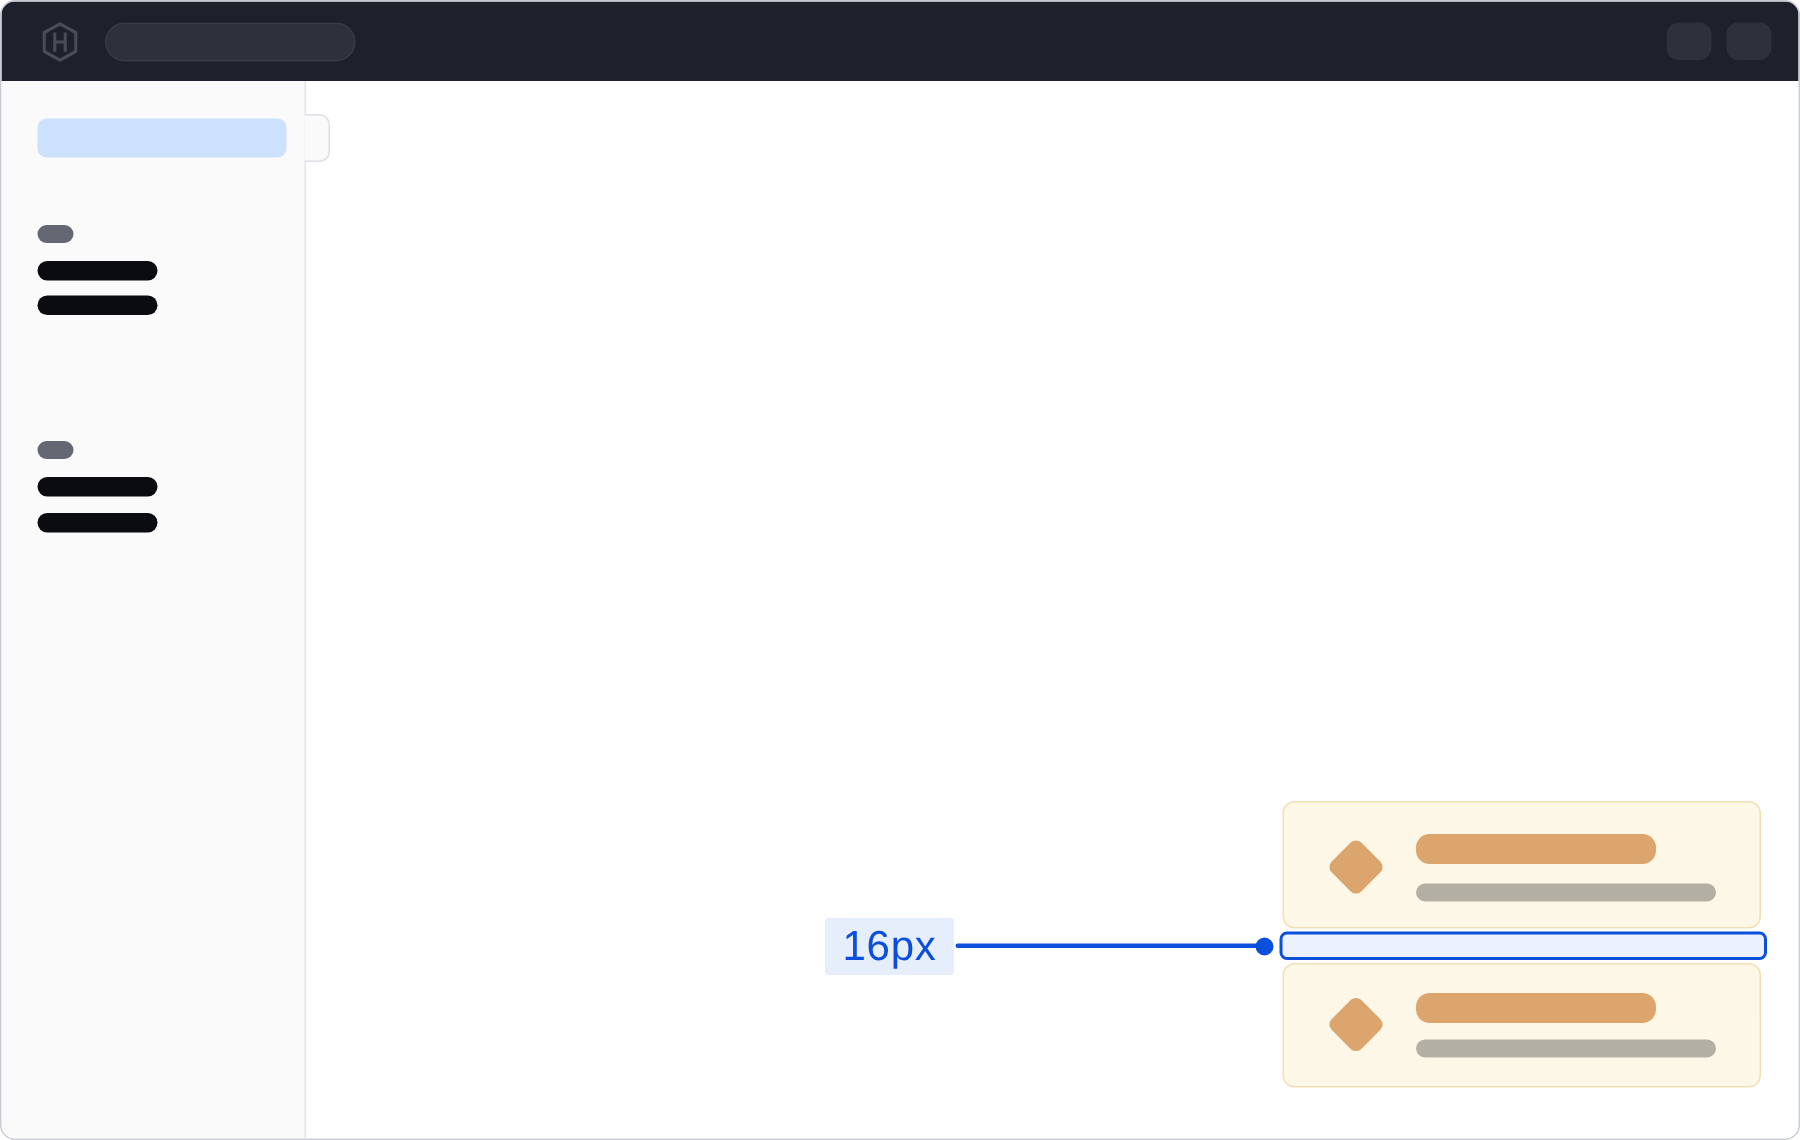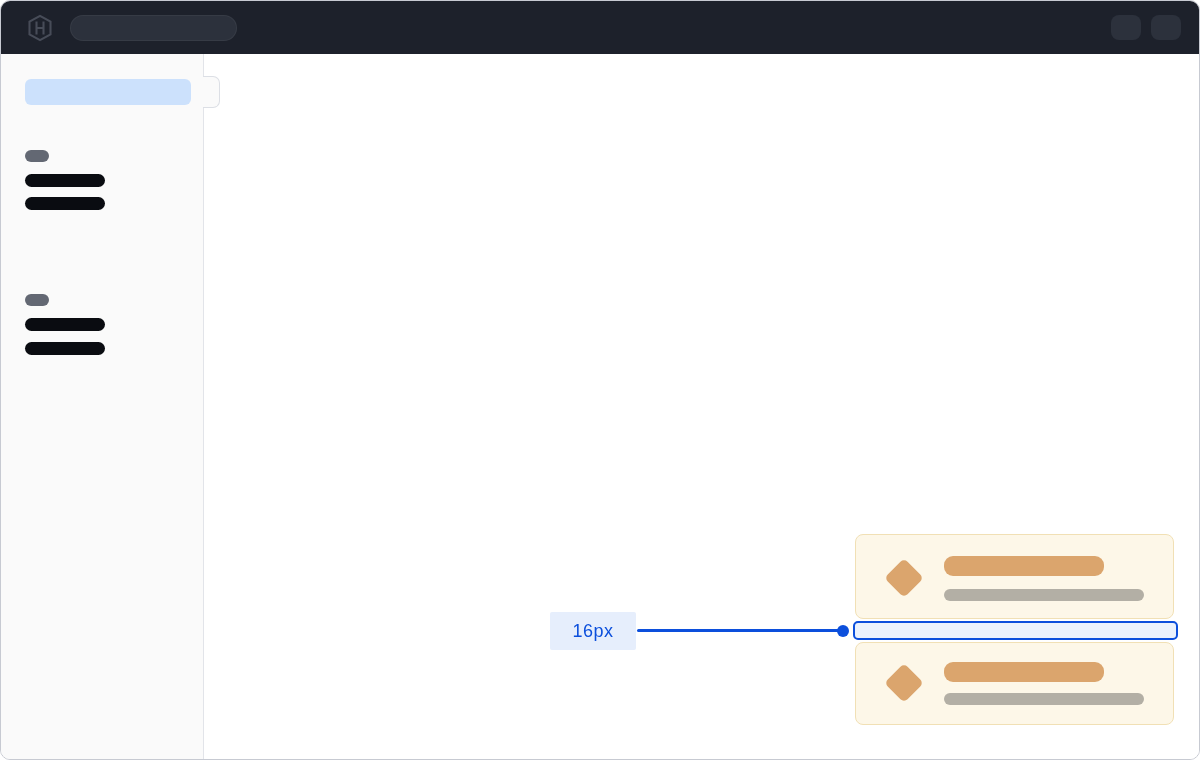--- a/index.html
+++ b/index.html
@@ -135,21 +135,21 @@
     background: #0c4fdc;
     z-index: 2;
   }
   .measure-label {
     position: absolute;
     left: 549px; top: 611px;
     width: 86px; height: 38px;
     background: #e6eefc;
     border-radius: 2px;
     color: #0c4fdc;
-    font-size: 18px;
+    font-size: 28px;
     font-weight: 500;
     display: flex; align-items: center; justify-content: center;
     letter-spacing: 0.5px;
     z-index: 2;
   }
 </style>
 </head>
 <body>
 
 <div class="frame">

